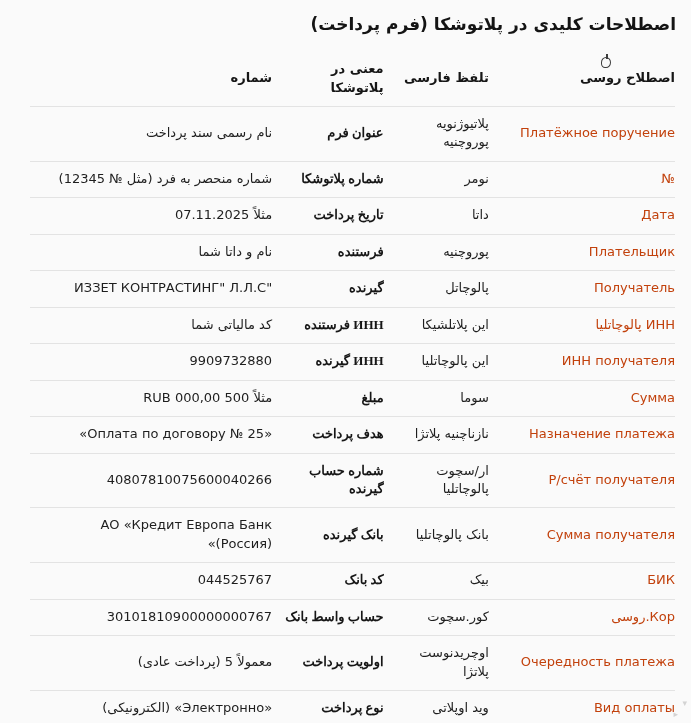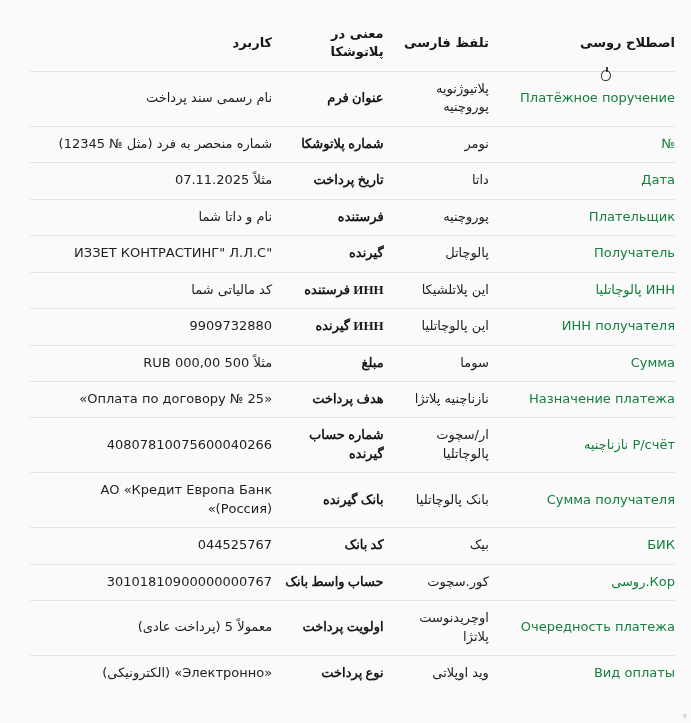--- a/index.html
+++ b/index.html
@@ -49,21 +49,21 @@
     border-bottom: 1px solid #e3e3e3;
     padding-top: 12px;
   }
   tbody td { border-bottom: 1px solid #e3e3e3; }
   tbody tr:last-child td { border-bottom: none; }
   .col-term    { width: 29%; }
   .col-pron    { width: 16%; }
   .col-meaning { width: 17%; }
   .col-usage   { width: 38%; }
   td.col-meaning { font-weight: 700; color: #161616; font-family: Liberation Serif, serif; }
-  td.col-term { color: #15803d; }
+  td.col-term { color: #c2410c; }
   
   .cursor-artifact {
     position: absolute;
     top: 57px;
     right: 80px;
     width: 8px;
     height: 9px;
     border: 1.4px solid #3c3c3c;
     border-radius: 50% 50% 50% 40%;
     background: rgba(250,250,250,.55);
@@ -84,30 +84,31 @@
     line-height: 1;
   }
   .corner-down  { top: 699px; right: 4px; }
   .corner-right { top: 710px; right: 13px; }
 </style>
 </head>
 <body>
 
 <div class="page">
 
+  <h1 class="page-title">اصطلاحات کلیدی در پلاتوشکا (فرم پرداخت)</h1>
 
   <span class="cursor-artifact"></span>
 
   <table class="terms">
     <thead>
       <tr>
         <th class="col-term">اصطلاح روسی</th>
         <th class="col-pron">تلفظ فارسی</th>
         <th class="col-meaning">معنی در پلاتوشکا</th>
-        <th class="col-usage">کاربرد</th>
+        <th class="col-usage">شماره</th>
       </tr>
     </thead>
     <tbody>
         <tr>
           <td class="col-term">Платёжное поручение</td>
           <td class="col-pron">پلاتیوژنویه پوروچنیه</td>
           <td class="col-meaning">عنوان فرم</td>
           <td class="col-usage">نام رسمی سند پرداخت</td>
         </tr>
         <tr>
@@ -152,21 +153,21 @@
           <td class="col-meaning">مبلغ</td>
           <td class="col-usage">مثلاً 500 000,00 RUB</td>
         </tr>
         <tr>
           <td class="col-term">Назначение платежа</td>
           <td class="col-pron">نازناچنیه پلاتژا</td>
           <td class="col-meaning">هدف پرداخت</td>
           <td class="col-usage">«Оплата по договору № 25»</td>
         </tr>
         <tr>
-          <td class="col-term">Р/счёт نازناچنیه</td>
+          <td class="col-term">Р/счёт получателя</td>
           <td class="col-pron">ار/سچوت پالوچاتلیا</td>
           <td class="col-meaning">شماره حساب گیرنده</td>
           <td class="col-usage">40807810075600040266</td>
         </tr>
         <tr>
           <td class="col-term">Сумма получателя</td>
           <td class="col-pron">بانک پالوچاتلیا</td>
           <td class="col-meaning">بانک گیرنده</td>
           <td class="col-usage">АО «Кредит Европа Банк (Россия)‎»</td>
         </tr>

